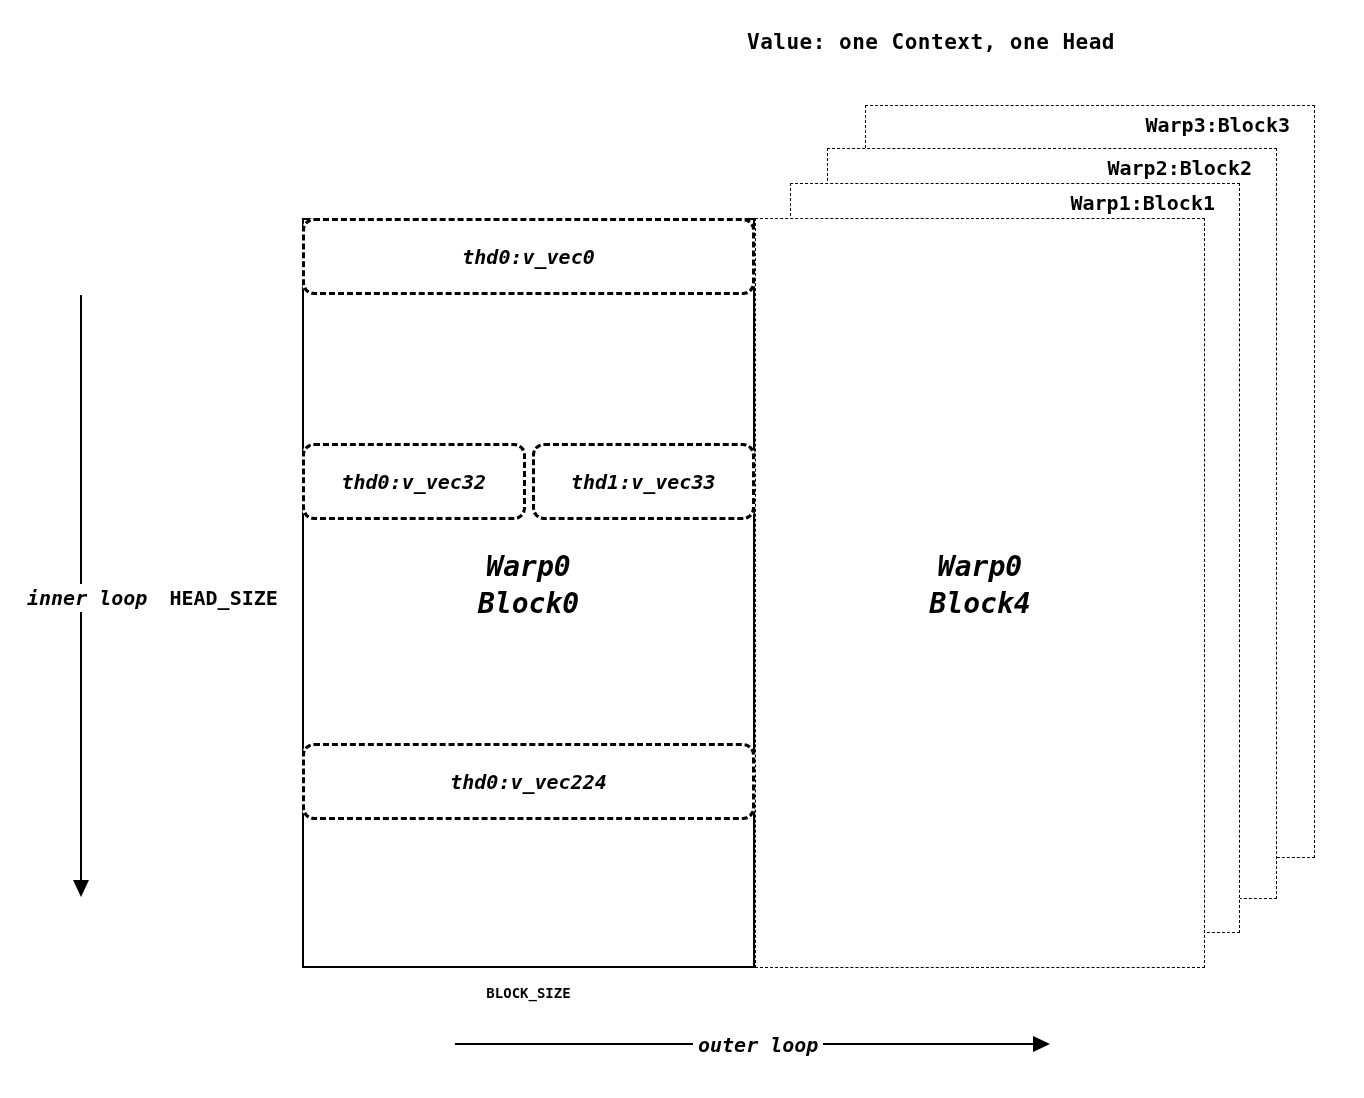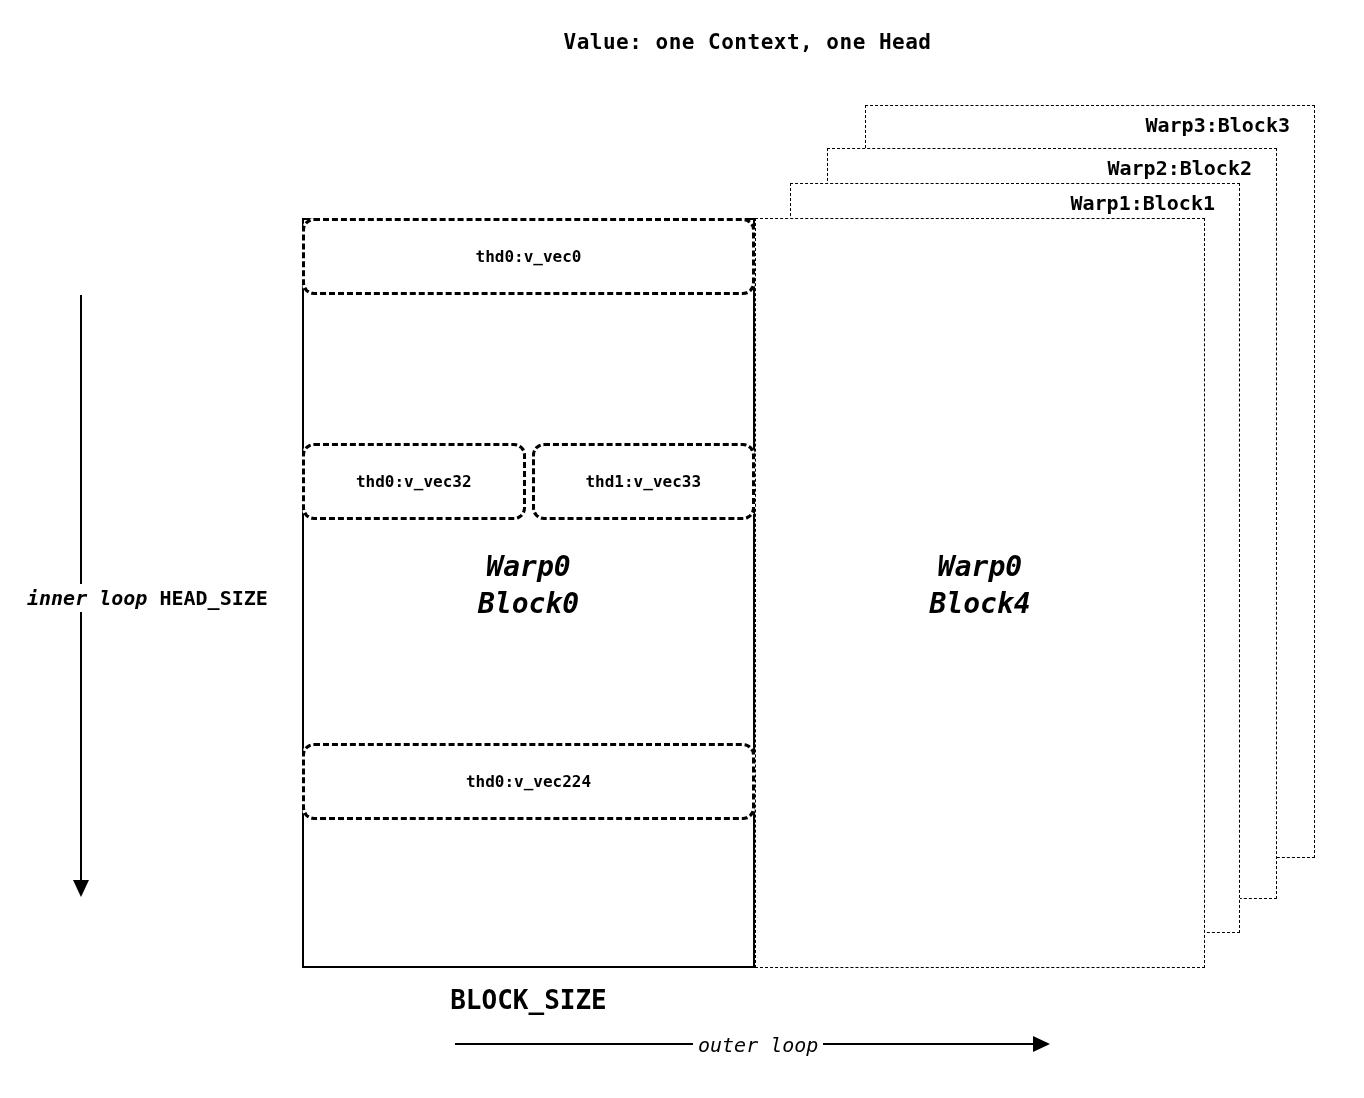--- a/index.html
+++ b/index.html
@@ -14,21 +14,21 @@
     background: #ffffff;
     font-family: "DejaVu Sans Mono", "Liberation Mono", monospace;
     color: #000000;
     overflow: hidden;
   }
   .title {
     position: absolute;
     left: 380px;
     top: 30px;
     width: 735px;
-    text-align: center;
+    text-align: right;
     font-size: 21px;
     font-weight: bold;
     letter-spacing: 0.5px;
   }
   
   .big-rect {
     position: absolute;
     background: #ffffff;
     box-sizing: border-box;
   }
@@ -84,23 +84,24 @@
   .row-3 { top: 523px; flex-direction: column; }
   .vec-box {
     flex: 1;
     background: #ffffff;
     border: 3.5px dashed #000;
     border-radius: 12px;
     box-sizing: border-box;
     display: flex;
     align-items: center;
     justify-content: center;
-    font-size: 16px;
-    font-weight: bold;
-    white-space: nowrap;
+    font-size: 20px;
+    font-weight: bold;
+    white-space: nowrap;
+    font-style: italic;
   }
   
   .v-arrow-line {
     position: absolute;
     left: 80px;
     top: 295px;
     width: 2px;
     height: 587px;
     background: #000;
   }
@@ -117,29 +118,29 @@
     position: absolute;
     left: 24px;
     top: 584px;
     font-size: 20px;
     font-weight: bold;
     background: #ffffff;
     padding: 2px 3px;
     white-space: nowrap;
   }
   .italic { font-style: italic; }
-  .left-label .italic { margin-right: 12px; }
+  .left-label .italic { margin-right: 22px; }
   
   .block-size-label {
     position: absolute;
     left: 302px;
     top: 985px;
     width: 453px;
     text-align: center;
-    font-size: 26px;
+    font-size: 14px;
     font-weight: bold;
   }
   
   .h-arrow-line {
     position: absolute;
     left: 455px;
     top: 1043px;
     width: 580px;
     height: 2px;
     background: #000;
@@ -151,21 +152,21 @@
     width: 0; height: 0;
     border-top: 8px solid transparent;
     border-bottom: 8px solid transparent;
     border-left: 17px solid #000;
   }
   .outer-label {
     position: absolute;
     left: 693px;
     top: 1033px;
     font-size: 20px;
-    font-weight: normal;
+    font-weight: bold;
     font-style: italic;
     background: #ffffff;
     padding: 0 5px;
     white-space: nowrap;
   }
 </style>
 </head>
 <body>
 
 <div class="canvas">

